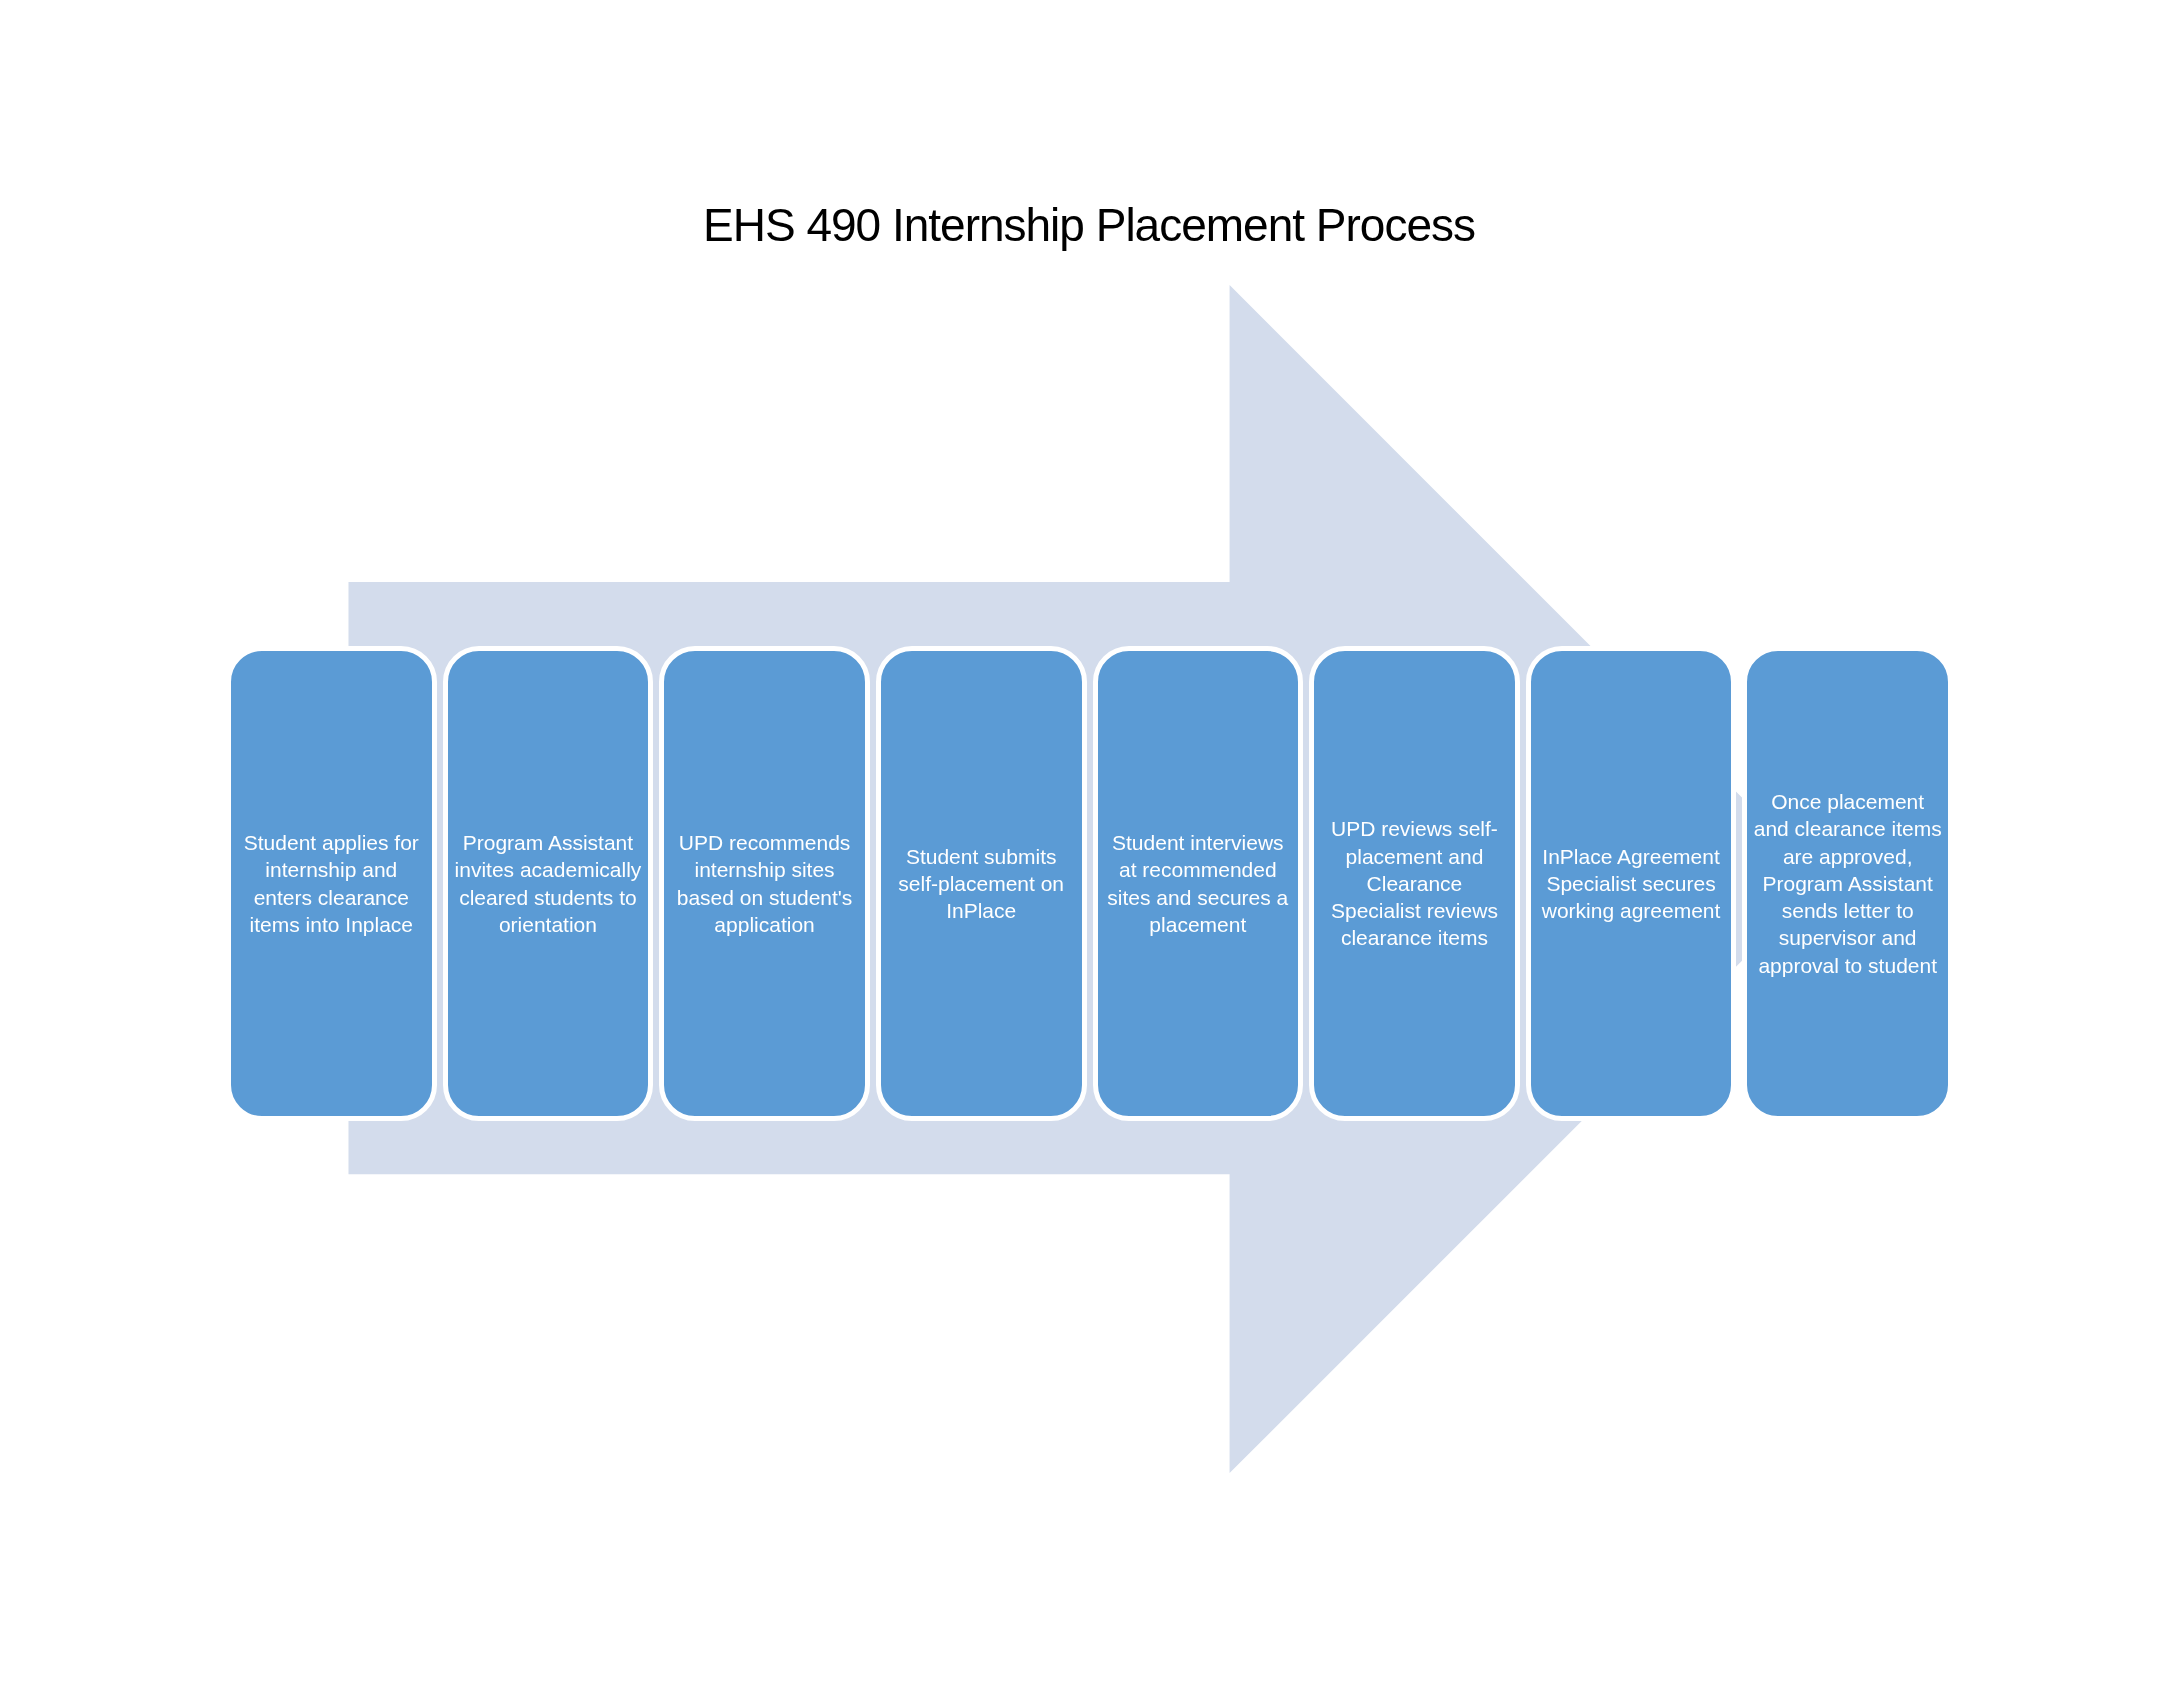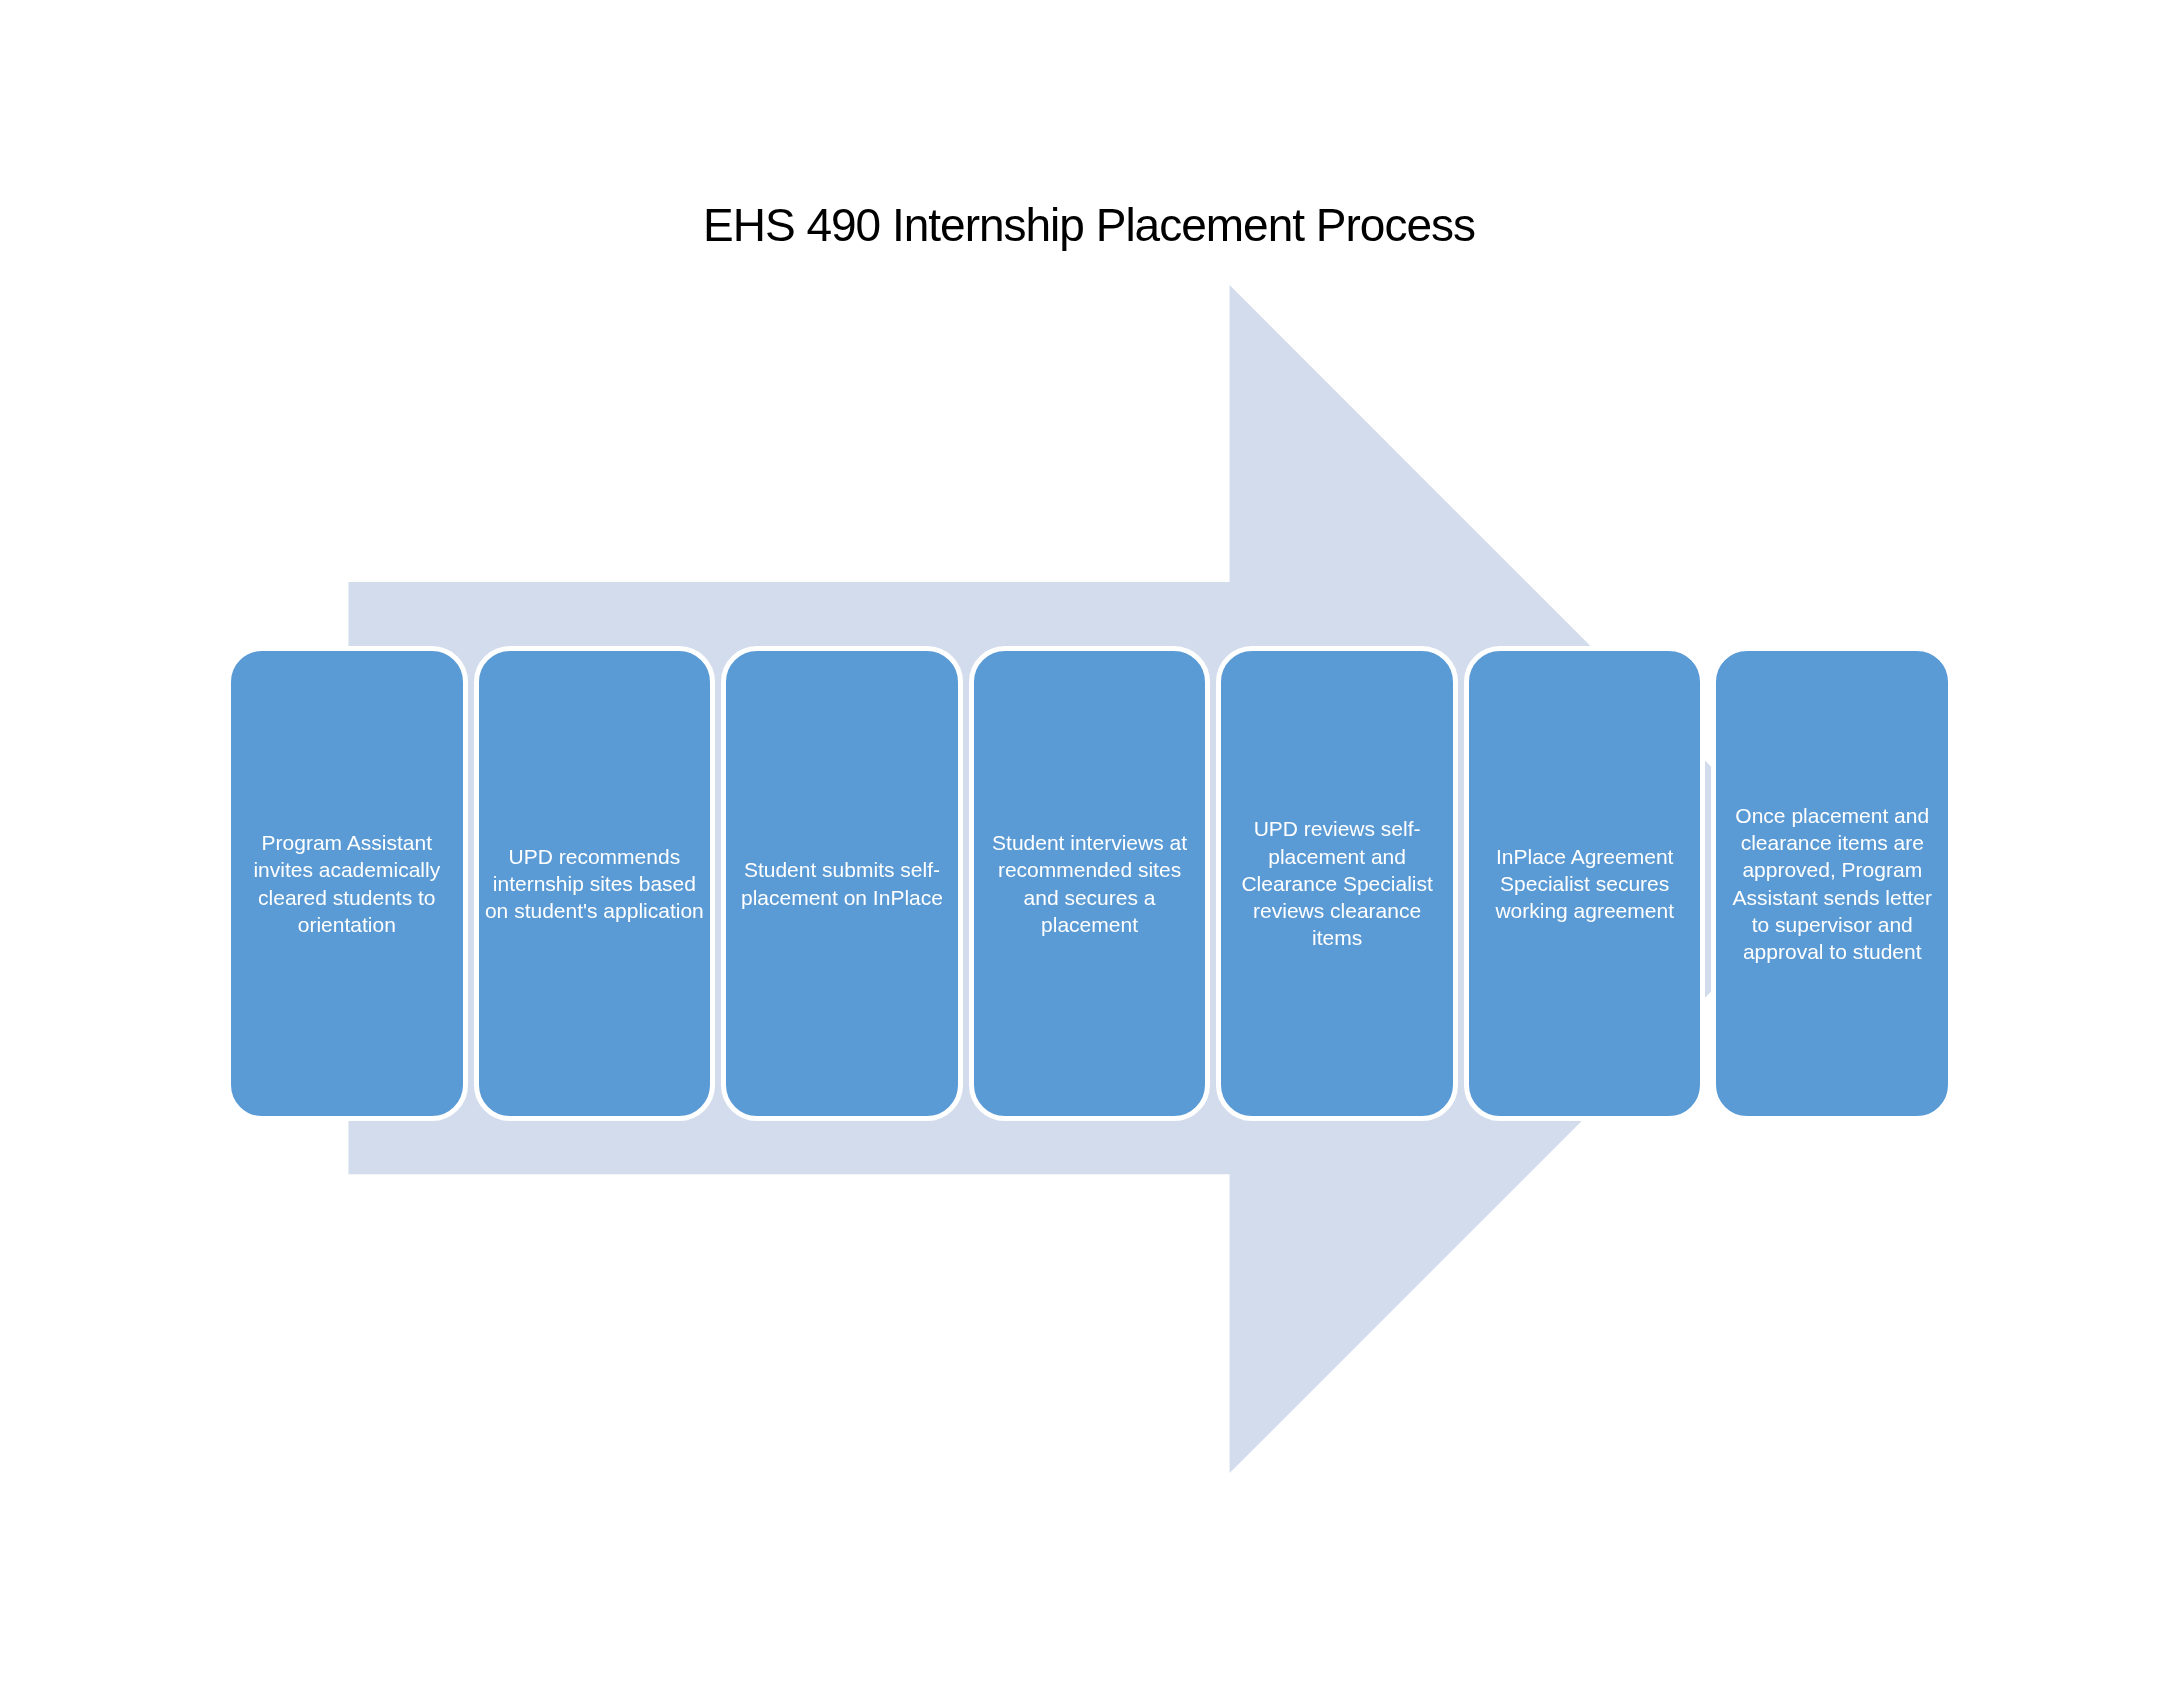--- a/index.html
+++ b/index.html
@@ -71,20 +71,23 @@
 <div class="canvas">
 
   <div class="title">EHS 490 Internship Placement Process</div>
 
   <svg class="arrow-svg" viewBox="0 0 2200 1700" aria-hidden="true">
     <polygon points="352,588 1242,588 1242,288 1842,888 1242,1488 1242,1186 352,1186"></polygon>
   </svg>
 
   <div class="steps-row">
     <div class="step">
+      <span class="step-label">Student applies for internship and enters clearance items into Inplace</span>
+    </div>
+    <div class="step">
       <span class="step-label">Program Assistant invites academically cleared students to orientation</span>
     </div>
     <div class="step">
       <span class="step-label">UPD recommends internship sites based on student's application</span>
     </div>
     <div class="step">
       <span class="step-label">Student submits self-placement on InPlace</span>
     </div>
     <div class="step">
       <span class="step-label">Student interviews at recommended sites and secures a placement</span>

